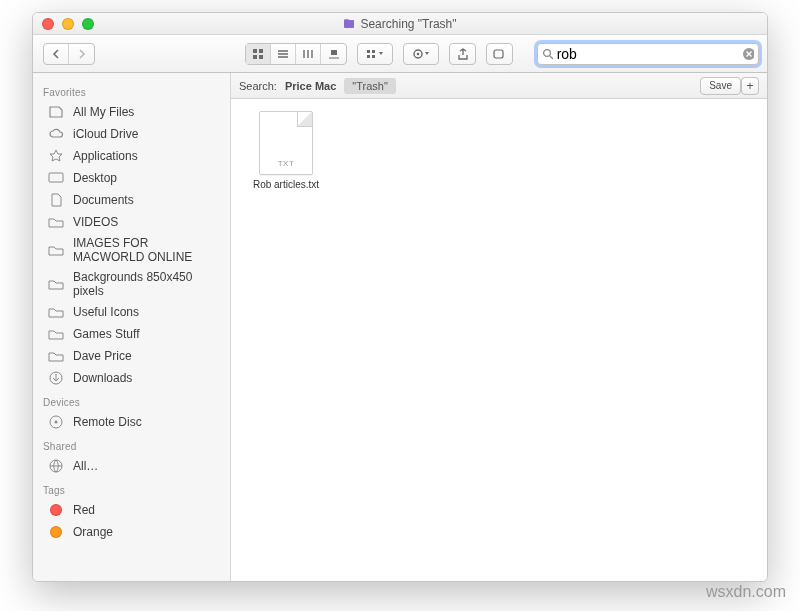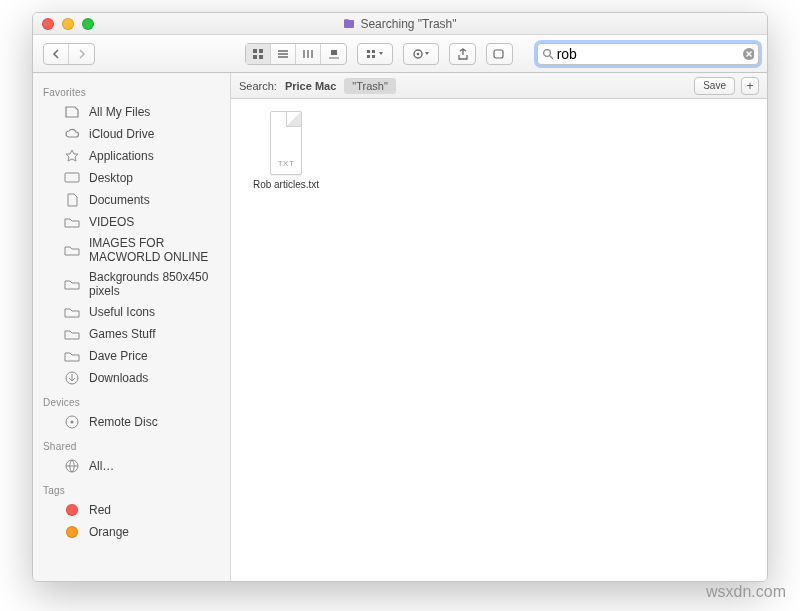--- a/index.html
+++ b/index.html
@@ -14,33 +14,33 @@
 .seg { display: inline-flex; border: 1px solid #c2c2c2; border-radius: 4px; background: linear-gradient(#fff,#f5f5f5); height: 22px; }
 .seg .btn { width: 25px; display: flex; align-items: center; justify-content: center; border-right: 1px solid #d3d3d3; color: #6a6a6a; font-size: 11px; }
 .seg .btn:last-child { border-right: none; }
 .seg .btn.active { background: #e6e6e6; }
 .tsep { width: 10px; }
 .searchbox { margin-left: auto; width: 222px; height: 22px; border: 1px solid #c2c2c2; border-radius: 4px; background: #fff; display: flex; align-items: center; padding: 0 4px; box-shadow: 0 0 0 3px rgba(88,151,251,.45); }
 .searchbox input { border: none; outline: none; width: 100%; font-size: 14px; padding-left: 4px; }
 .body { flex: 1; display: flex; overflow: hidden; }
 .sidebar { width: 198px; background: #f6f6f6; border-right: 1px solid #d6d6d6; overflow-y: auto; padding: 6px 0 12px; }
 .sec-h { font-size: 10px; letter-spacing: .2px; color: #8a8a8a; padding: 8px 10px 3px; font-weight: 400; }
-.li { display: flex; align-items: center; gap: 8px; padding: 3px 10px 3px 30px; font-size: 12px; color: #3d3d3d; cursor: default; }
+.li { display: flex; align-items: center; gap: 8px; padding: 3px 10px 3px 14px; font-size: 12px; color: #3d3d3d; cursor: default; }
 .li .ic { width: 18px; height: 16px; display: flex; align-items: center; justify-content: center; color: #7b7b7b; flex: 0 0 18px; }
 .tagdot { width: 12px; height: 12px; border-radius: 50%; border: 1px solid rgba(0,0,0,.15); }
 .main { flex: 1; display: flex; flex-direction: column; background: #fff; }
 .searchbar { height: 26px; background: linear-gradient(#f7f7f7,#efefef); border-bottom: 1px solid #d0d0d0; display: flex; align-items: center; padding: 0 8px; font-size: 11px; color: #4a4a4a; gap: 8px; }
 .scope { font-weight: 600; }
 .pill { background: #d9d9d9; border-radius: 3px; padding: 2px 8px; color: #555; font-size: 11px; }
-.sb-right { margin-left: auto; display: flex; align-items: flex-end; gap: 6px; }
+.sb-right { margin-left: auto; display: flex; align-items: flex-end; }
 .save-btn { border: 1px solid #c2c2c2; border-radius: 4px; background: linear-gradient(#fff,#f1f1f1); height: 18px; padding: 0 8px; font-size: 10px; display: flex; align-items: center; }
 .plus-btn { width: 18px; height: 18px; border: 1px solid #c2c2c2; border-radius: 4px; background: linear-gradient(#fff,#f1f1f1); display: flex; align-items: center; justify-content: center; font-size: 12px; color: #555; }
 .files { flex: 1; padding: 12px 14px; }
 .fileitem { width: 82px; text-align: center; font-size: 10px; color: #333; }
-.fileicon { width: 32px; height: 64px; margin: 0 auto 4px; border: 1px solid #cfcfcf; border-radius: 2px; background: #fff; position: relative; box-shadow: 0 1px 1px rgba(0,0,0,.06); }
+.fileicon { width: 54px; height: 64px; margin: 0 auto 4px; border: 1px solid #cfcfcf; border-radius: 2px; background: #fff; position: relative; box-shadow: 0 1px 1px rgba(0,0,0,.06); }
 .fileicon::before { content:""; position:absolute; top:0; right:0; width:14px; height:14px; background: linear-gradient(135deg, transparent 49%, #e6e6e6 50%); border-bottom:1px solid #cfcfcf; border-left:1px solid #cfcfcf; }
 .fileicon .ext { position:absolute; bottom:6px; left:0; right:0; text-align:center; font-size:8px; color:#9a9a9a; letter-spacing:.5px; }
 svg { display:block; }
 .watermark { position:absolute; right:14px; bottom:10px; font-size:16px; color:#9a9a9a; }
 </style>
 </head>
 <body>
 
 <div class="window">
 

